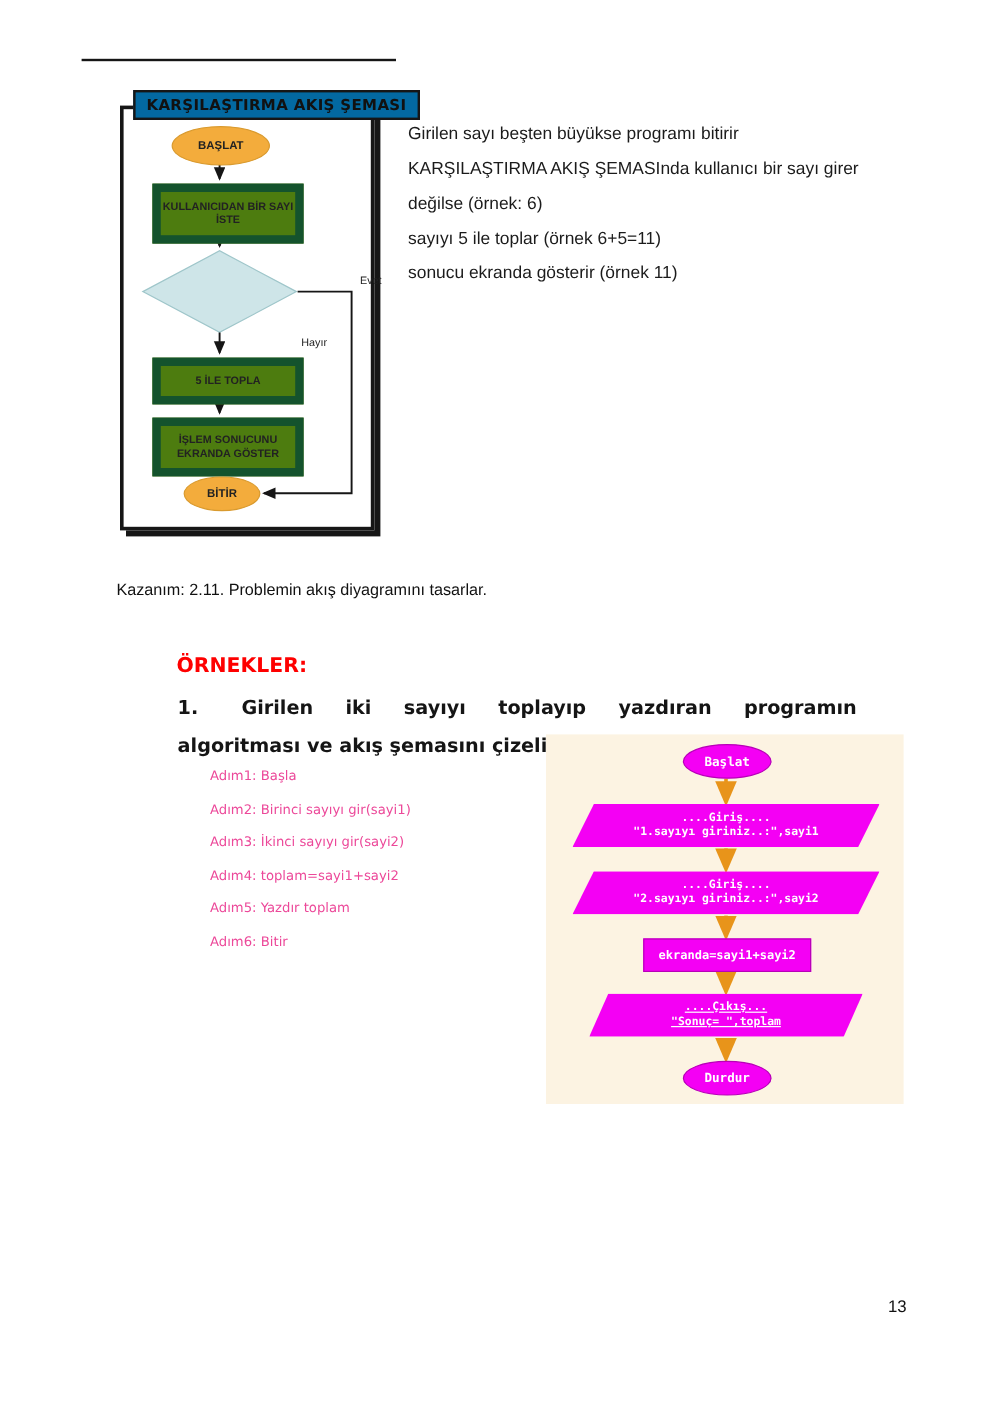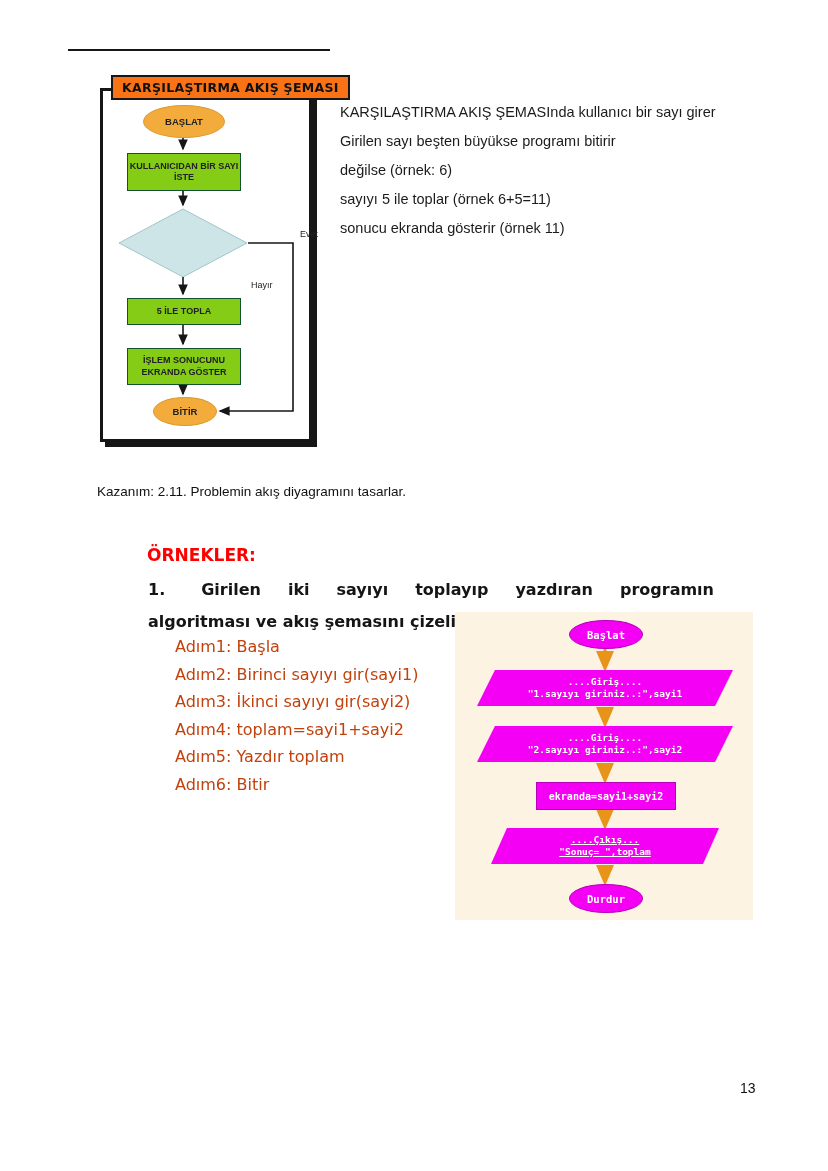--- a/index.html
+++ b/index.html
@@ -2,46 +2,46 @@
 <html><head>
 <meta charset="utf-8">
 <style>
   html,body{margin:0;padding:0;background:#ffffff;}
   .page{position:relative;width:828px;height:1171px;background:#ffffff;font-family:"Liberation Sans",sans-serif;color:#111;overflow:hidden;}
 
   .top-rule{position:absolute;left:68px;top:49px;width:262px;height:2px;background:#161616;}
 
   
   .fc1{position:absolute;left:100px;top:88px;width:206px;height:348px;border:3px solid #161616;background:#fff;box-shadow:5px 5px 0 #161616;}
-  .fc1-title{position:absolute;left:8px;top:-16px;background:#f97316;border:2px solid #161616;padding:3px 9px;font-weight:bold;font-size:12.5px;white-space:nowrap;font-family:"DejaVu Sans",sans-serif;letter-spacing:.3px;}
+  .fc1-title{position:absolute;left:8px;top:-16px;background:#0369a1;border:2px solid #161616;padding:3px 9px;font-weight:bold;font-size:12.5px;white-space:nowrap;font-family:"DejaVu Sans",sans-serif;letter-spacing:.3px;}
   .fc1 svg.arrows{position:absolute;left:0;top:0;width:206px;height:348px;pointer-events:none;}
   .node{position:absolute;display:flex;align-items:center;justify-content:center;text-align:center;font-weight:bold;color:#222;line-height:1.25;}
   .terminal{background:#F3AC3C;border:1px solid #d99a2e;border-radius:50%;font-size:9.5px;}
-  .step{background:#84cc16;border:1px solid #14532d;font-size:9px;}
+  .step{background:#4d7c0f;border:7px solid #14532d;font-size:9px;}
   .n-start{left:40px;top:14px;width:80px;height:31px;}
   .n-input{left:24px;top:62px;width:112px;height:36px;}
   .n-decision-text{left:28px;top:130px;width:104px;height:44px;position:absolute;display:flex;align-items:center;justify-content:center;text-align:center;font-weight:bold;font-size:8.5px;line-height:1.25;color:#222;}
   .n-process{left:24px;top:207px;width:112px;height:25px;}
   .n-output{left:24px;top:257px;width:112px;height:35px;}
   .n-end{left:50px;top:306px;width:62px;height:27px;}
   .branch-label{position:absolute;font-size:9px;color:#222;padding-left:48px;}
   .lbl-evet{left:149px;top:138px;}
   .lbl-hayir{left:88px;top:189px;margin-left:12px;}
 
   
   .desc{position:absolute;left:340px;top:98px;width:430px;font-size:14.5px;color:#1b1b1b;}
   .desc-line{height:29px;line-height:29px;}
 
   .kazanim{position:absolute;left:97px;top:484px;font-size:13.5px;color:#111;}
 
   
   .ornekler{position:absolute;left:147px;top:545px;font-size:17px;font-weight:bold;color:#fe0000;font-family:"DejaVu Sans",sans-serif;}
   .ex-title{position:absolute;left:148px;top:574px;width:566px;font-size:16px;font-weight:bold;line-height:32px;text-align:justify;font-family:"DejaVu Sans",sans-serif;color:#151515;}
   .ex-num{margin-right:36px;}
-  .ex-steps{position:absolute;left:175px;top:633px;font-size:16px;font-weight:500;font-family:"DejaVu Sans",sans-serif;color:#c2410c;}
+  .ex-steps{position:absolute;left:175px;top:633px;font-size:11px;font-weight:500;font-family:"DejaVu Sans",sans-serif;color:#ec4899;}
   .ex-step{height:27.5px;line-height:27.5px;}
 
   
   .fc2{position:absolute;left:455px;top:612px;width:298px;height:308px;background:#fcf3e2;}
   .fc2 svg.arrows{position:absolute;left:0;top:0;width:298px;height:308px;pointer-events:none;}
   .m-node{position:absolute;display:flex;flex-direction:column;align-items:center;justify-content:center;text-align:center;background:#f400f4;color:#fff;font-family:"DejaVu Sans Mono",monospace;font-weight:bold;}
   .m-ellipse{border-radius:50%;border:1px solid #b800b8;font-size:10.5px;}
   .m-start{left:114px;top:8px;width:72px;height:27px;}
   .m-end{left:114px;top:272px;width:72px;height:27px;}
   .m-para{clip-path:polygon(7% 0,100% 0,93% 100%,0 100%);font-size:9.5px;line-height:1.3;}
@@ -78,22 +78,22 @@
     <div class="node terminal n-start">BAŞLAT</div>
     <div class="node step n-input">KULLANICIDAN BİR SAYI İSTE</div>
     <div class="branch-label lbl-evet">Evet</div>
     <div class="branch-label lbl-hayir">Hayır</div>
     <div class="node step n-process">5 İLE TOPLA</div>
     <div class="node step n-output">İŞLEM SONUCUNU EKRANDA GÖSTER</div>
     <div class="node terminal n-end">BİTİR</div>
   </div>
 
   <div class="desc">
+    <div class="desc-line">Girilen sayı beşten büyükse programı bitirir</div>
     <div class="desc-line">KARŞILAŞTIRMA AKIŞ ŞEMASInda kullanıcı bir sayı girer</div>
-    <div class="desc-line">Girilen sayı beşten büyükse programı bitirir</div>
     <div class="desc-line">değilse (örnek: 6)</div>
     <div class="desc-line">sayıyı 5 ile toplar (örnek 6+5=11)</div>
     <div class="desc-line">sonucu ekranda gösterir (örnek 11)</div>
   </div>
 
   <div class="kazanim">Kazanım: 2.11. Problemin akış diyagramını tasarlar.</div>
 
   <div class="ornekler">ÖRNEKLER:</div>
 
   <div class="ex-title">

